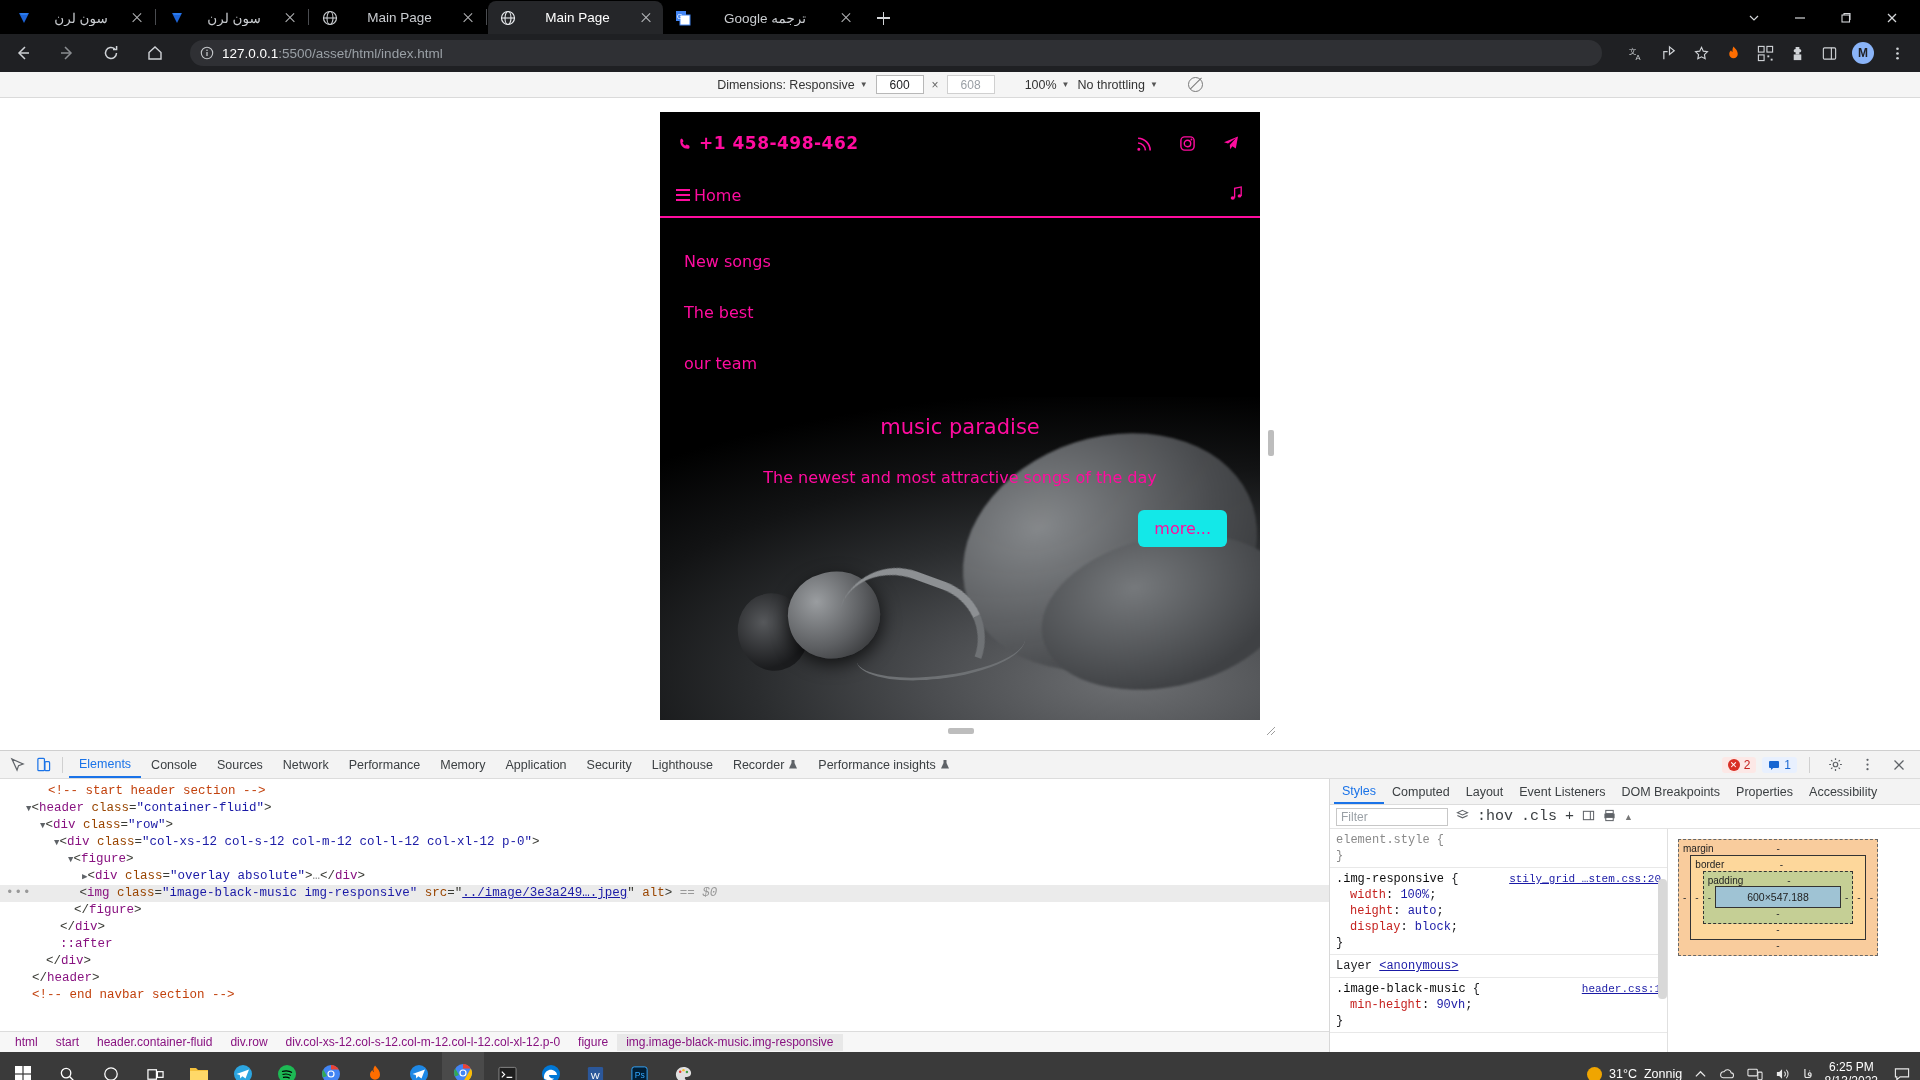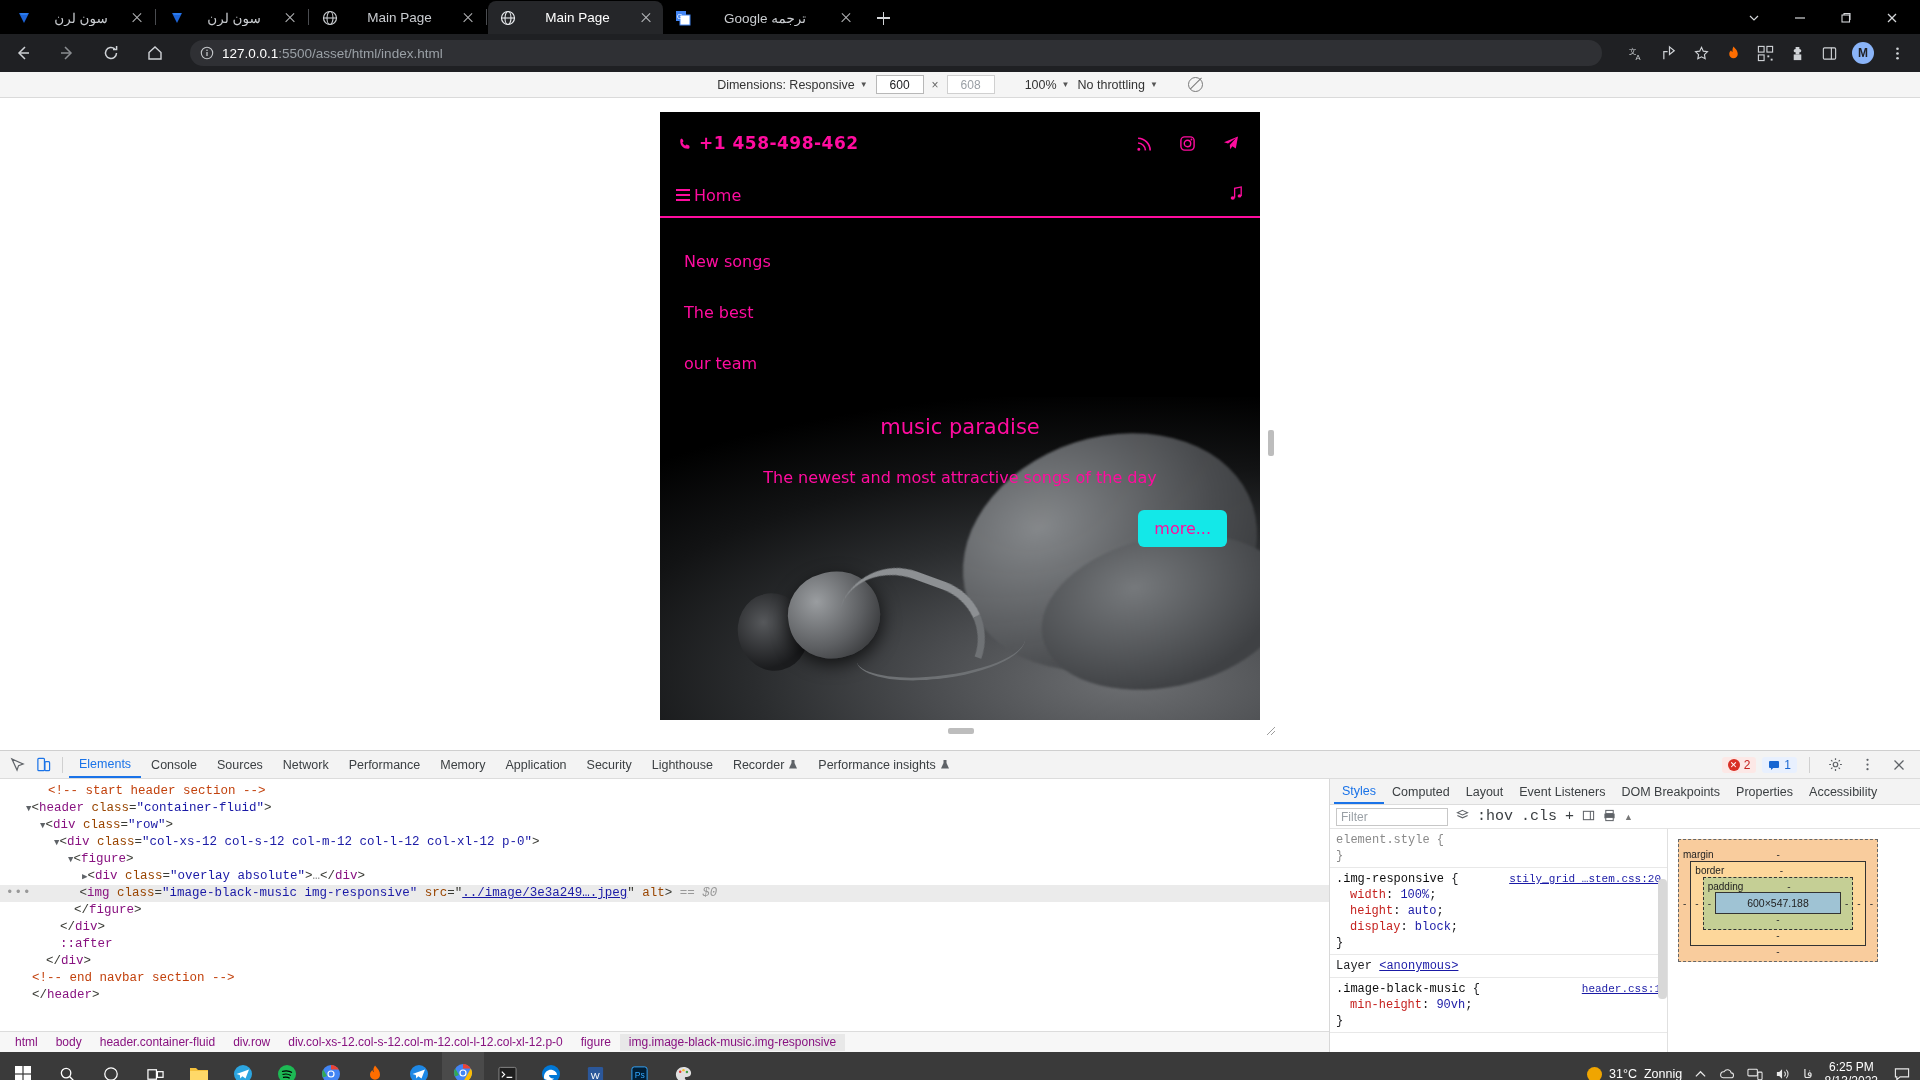--- a/index.html
+++ b/index.html
@@ -383,21 +383,21 @@
   .pval { color:#1a1aa6; }
   .grey { color:#8a8a8a; }
   .layer-row { padding:3px 6px; font-size:12px; border-bottom:1px solid #e8e8e8;}
   .layer-row a { color:#1a1aa6; text-decoration:underline;}
 
   .boxmodel-wrap { flex:1; padding:10px; position:relative;}
   .bm {
     font-family:"Liberation Sans", sans-serif; font-size:10.5px; color:#222;
     width:200px;
   }
-  .bm-margin { background:#f9cc9d; border:1px dashed #666; padding:9px 4px 4px 4px; }
+  .bm-margin { background:#f9cc9d; border:1px dashed #666; padding:3px 4px 4px 4px; }
   .bm-border { background:#fdd79b; border:1px solid #333; padding:3px 4px 4px 4px; margin-top:1px;}
   .bm-padding { background:#c5cf95; border:1px dashed #333; padding:3px 4px 4px 4px; margin-top:1px;}
   .bm-content { background:#9fc3d4; border:1px solid #333; text-align:center; padding:4px 2px; font-size:10.5px;}
   .bm-label { font-size:10px; }
   .bm-row { display:flex; align-items:center; justify-content:space-between; }
   .bm-mid { display:flex; align-items:center; gap:4px; width:100%;}
   .bm-center-col { flex:1; }
   .bm-dash { font-size:10px; color:#333; }
   .bm-top, .bm-bot { text-align:center; font-size:10px; }
 
@@ -802,27 +802,27 @@
       <div class="dom-line sel"><span class="dots3" style="padding-left:2px">•••</span><span style="padding-left:48px"></span><span class="punct">&lt;</span><span class="tagname">img</span> <span class="attr">class</span><span class="punct">=</span><span class="val">"image-black-music img-responsive"</span> <span class="attr">src</span><span class="punct">=</span><span class="punct">"</span><span class="srcval">../image/3e3a249….jpeg</span><span class="punct">"</span> <span class="attr">alt</span><span class="punct">&gt;</span> <span class="dollar">== $0</span></div>
 
       <div class="dom-line"><span style="padding-left:70px"></span><span class="punct">&lt;/</span><span class="tagname">figure</span><span class="punct">&gt;</span></div>
 
       <div class="dom-line"><span style="padding-left:56px"></span><span class="punct">&lt;/</span><span class="tagname">div</span><span class="punct">&gt;</span></div>
 
       <div class="dom-line"><span class="pseudo" style="padding-left:56px">::after</span></div>
 
       <div class="dom-line"><span style="padding-left:42px"></span><span class="punct">&lt;/</span><span class="tagname">div</span><span class="punct">&gt;</span></div>
 
+      <div class="dom-line"><span style="padding-left:28px"></span><span class="punct">&lt;/</span><span class="tagname">header</span><span class="punct">&gt;</span></div>
+
       <div class="dom-line"><span class="cmt" style="padding-left:28px">&lt;!-- end navbar section --&gt;</span></div>
-
-      <div class="dom-line"><span style="padding-left:28px"></span><span class="punct">&lt;/</span><span class="tagname">header</span><span class="punct">&gt;</span></div>
 
       <div class="breadcrumb">
         <span class="crumb html-c">html</span>
-        <span class="crumb">body</span>
+        <span class="crumb">start</span>
         <span class="crumb">header.container-fluid</span>
         <span class="crumb">div.row</span>
         <span class="crumb">div.col-xs-12.col-s-12.col-m-12.col-l-12.col-xl-12.p-0</span>
         <span class="crumb">figure</span>
         <span class="crumb sel">img.image-black-music.img-responsive</span>
       </div>
     </div>
 
     <div class="styles-pane">
       <div class="sp-tabbar">

